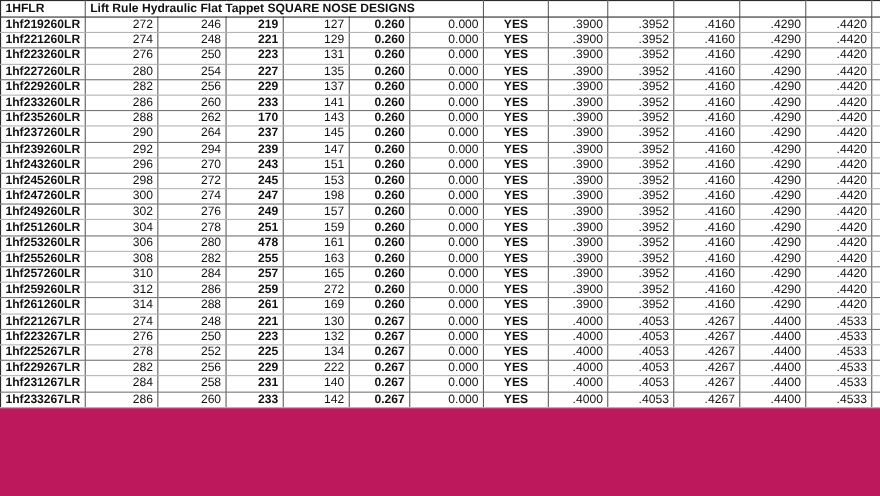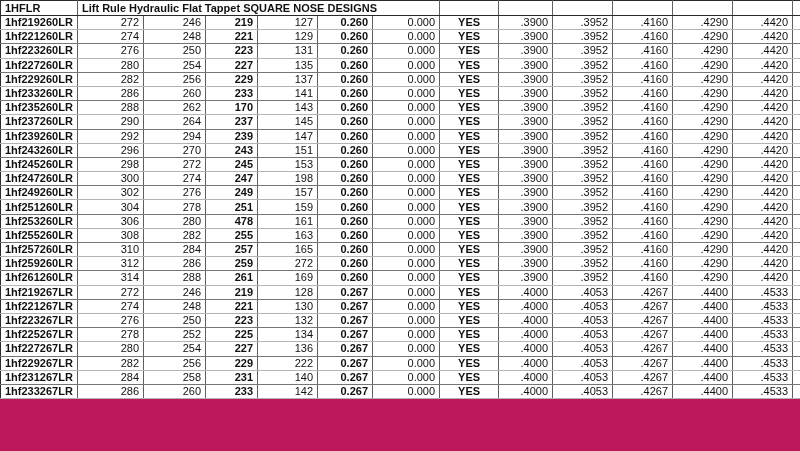--- a/index.html
+++ b/index.html
@@ -375,36 +375,20 @@
           <td class="ar">0.000</td>
           <td class="b ac">YES</td>
           <td class="ar">.3900</td>
           <td class="ar">.3952</td>
           <td class="ar">.4160</td>
           <td class="ar">.4290</td>
           <td class="ar">.4420</td>
           <td class="last"></td>
         </tr>
         <tr>
-          <td class="b al first pl">1hf219267LR</td>
-          <td class="ar">272</td>
-          <td class="ar">246</td>
-          <td class="b ar">219</td>
-          <td class="ar">128</td>
-          <td class="b ar">0.267</td>
-          <td class="ar">0.000</td>
-          <td class="b ac">YES</td>
-          <td class="ar">.4000</td>
-          <td class="ar">.4053</td>
-          <td class="ar">.4267</td>
-          <td class="ar">.4400</td>
-          <td class="ar">.4533</td>
-          <td class="last"></td>
-        </tr>
-        <tr>
           <td class="b al first pl">1hf221267LR</td>
           <td class="ar">274</td>
           <td class="ar">248</td>
           <td class="b ar">221</td>
           <td class="ar">130</td>
           <td class="b ar">0.267</td>
           <td class="ar">0.000</td>
           <td class="b ac">YES</td>
           <td class="ar">.4000</td>
           <td class="ar">.4053</td>
@@ -439,36 +423,20 @@
           <td class="ar">0.000</td>
           <td class="b ac">YES</td>
           <td class="ar">.4000</td>
           <td class="ar">.4053</td>
           <td class="ar">.4267</td>
           <td class="ar">.4400</td>
           <td class="ar">.4533</td>
           <td class="last"></td>
         </tr>
         <tr>
-          <td class="b al first pl">1hf227267LR</td>
-          <td class="ar">280</td>
-          <td class="ar">254</td>
-          <td class="b ar">227</td>
-          <td class="ar">136</td>
-          <td class="b ar">0.267</td>
-          <td class="ar">0.000</td>
-          <td class="b ac">YES</td>
-          <td class="ar">.4000</td>
-          <td class="ar">.4053</td>
-          <td class="ar">.4267</td>
-          <td class="ar">.4400</td>
-          <td class="ar">.4533</td>
-          <td class="last"></td>
-        </tr>
-        <tr>
           <td class="b al first pl">1hf229267LR</td>
           <td class="ar">282</td>
           <td class="ar">256</td>
           <td class="b ar">229</td>
           <td class="ar">222</td>
           <td class="b ar">0.267</td>
           <td class="ar">0.000</td>
           <td class="b ac">YES</td>
           <td class="ar">.4000</td>
           <td class="ar">.4053</td>

